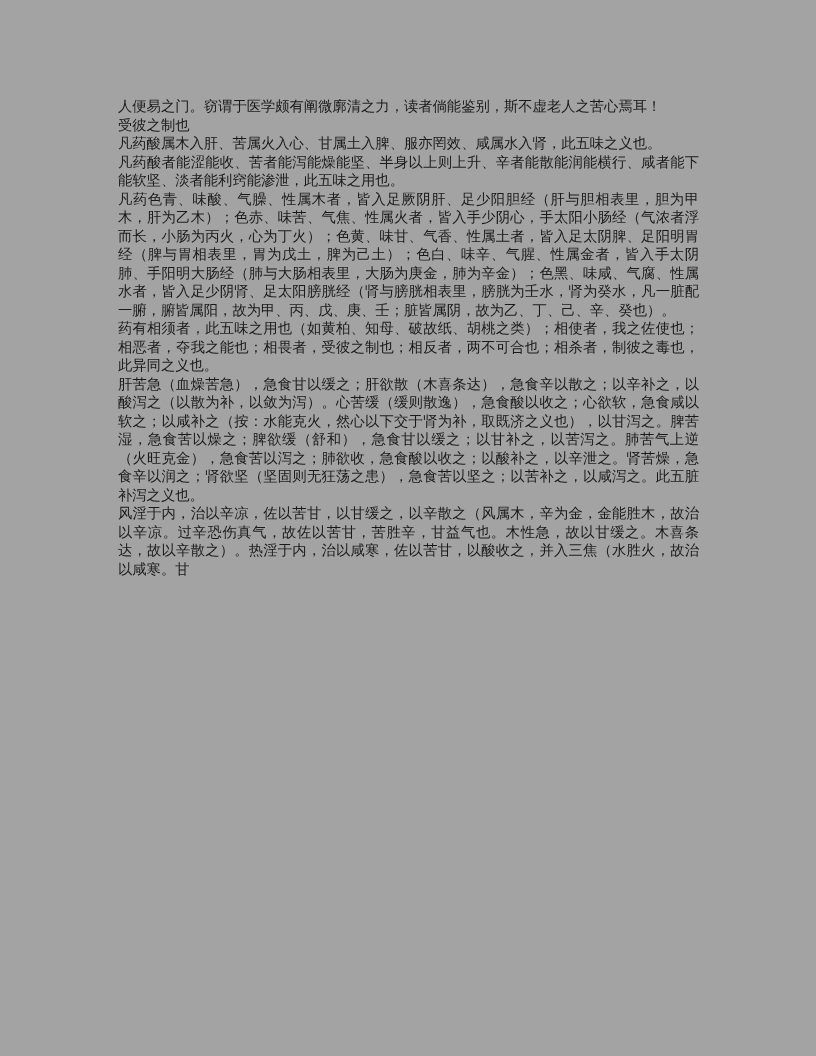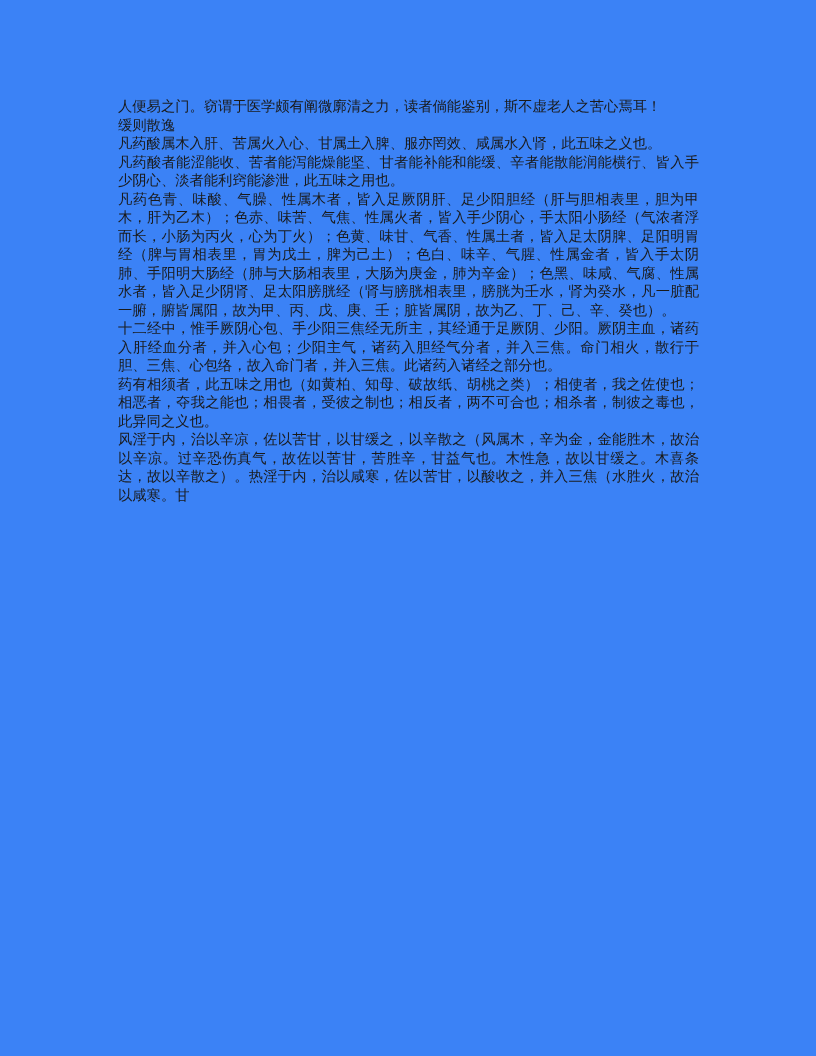--- a/index.html
+++ b/index.html
@@ -4,21 +4,21 @@
 <style>
   html, body {
     margin: 0;
     padding: 0;
     background: #ffffff;
   }
   .page {
     position: relative;
     width: 816px;
     height: 1056px;
-    background: #3b82f6;
+    background: #a3a3a3;
     overflow: hidden;
     font-family: "Liberation Serif", "DejaVu Serif", serif;
     color: #1a1a1a;
   }
   .content {
     position: absolute;
     top: 97px;
     left: 118px;
     width: 581px;
   }
@@ -39,21 +39,21 @@
     line-height: 18.5px;
     font-weight: normal;
   }
 </style>
 </head>
 <body>
 
 <div class="page">
   <div class="content">
     <p class="intro">人便易之门。窃谓于医学颇有阐微廓清之力，读者倘能鉴别，斯不虚老人之苦心焉耳！</p>
-    <p class="heading">缓则散逸</p>
+    <p class="heading">受彼之制也</p>
     <p>凡药酸属木入肝、苦属火入心、甘属土入脾、服亦罔效、咸属水入肾，此五味之义也。</p>
-    <p>凡药酸者能涩能收、苦者能泻能燥能坚、甘者能补能和能缓、辛者能散能润能横行、皆入手少阴心、淡者能利窍能渗泄，此五味之用也。</p>
+    <p>凡药酸者能涩能收、苦者能泻能燥能坚、半身以上则上升、辛者能散能润能横行、咸者能下能软坚、淡者能利窍能渗泄，此五味之用也。</p>
     <p>凡药色青、味酸、气臊、性属木者，皆入足厥阴肝、足少阳胆经（肝与胆相表里，胆为甲木，肝为乙木）；色赤、味苦、气焦、性属火者，皆入手少阴心，手太阳小肠经（气浓者浮而长，小肠为丙火，心为丁火）；色黄、味甘、气香、性属土者，皆入足太阴脾、足阳明胃经（脾与胃相表里，胃为戊土，脾为己土）；色白、味辛、气腥、性属金者，皆入手太阴肺、手阳明大肠经（肺与大肠相表里，大肠为庚金，肺为辛金）；色黑、味咸、气腐、性属水者，皆入足少阴肾、足太阳膀胱经（肾与膀胱相表里，膀胱为壬水，肾为癸水，凡一脏配一腑，腑皆属阳，故为甲、丙、戊、庚、壬；脏皆属阴，故为乙、丁、己、辛、癸也）。</p>
-    <p>十二经中，惟手厥阴心包、手少阳三焦经无所主，其经通于足厥阴、少阳。厥阴主血，诸药入肝经血分者，并入心包；少阳主气，诸药入胆经气分者，并入三焦。命门相火，散行于胆、三焦、心包络，故入命门者，并入三焦。此诸药入诸经之部分也。</p>
     <p>药有相须者，此五味之用也（如黄柏、知母、破故纸、胡桃之类）；相使者，我之佐使也；相恶者，夺我之能也；相畏者，受彼之制也；相反者，两不可合也；相杀者，制彼之毒也，此异同之义也。</p>
+    <p>肝苦急（血燥苦急），急食甘以缓之；肝欲散（木喜条达），急食辛以散之；以辛补之，以酸泻之（以散为补，以敛为泻）。心苦缓（缓则散逸），急食酸以收之；心欲软，急食咸以软之；以咸补之（按：水能克火，然心以下交于肾为补，取既济之义也），以甘泻之。脾苦湿，急食苦以燥之；脾欲缓（舒和），急食甘以缓之；以甘补之，以苦泻之。肺苦气上逆（火旺克金），急食苦以泻之；肺欲收，急食酸以收之；以酸补之，以辛泄之。肾苦燥，急食辛以润之；肾欲坚（坚固则无狂荡之患），急食苦以坚之；以苦补之，以咸泻之。此五脏补泻之义也。</p>
     <p>风淫于内，治以辛凉，佐以苦甘，以甘缓之，以辛散之（风属木，辛为金，金能胜木，故治以辛凉。过辛恐伤真气，故佐以苦甘，苦胜辛，甘益气也。木性急，故以甘缓之。木喜条达，故以辛散之）。热淫于内，治以咸寒，佐以苦甘，以酸收之，并入三焦（水胜火，故治以咸寒。甘</p>
   </div>
 </div>
 
 </body></html>

